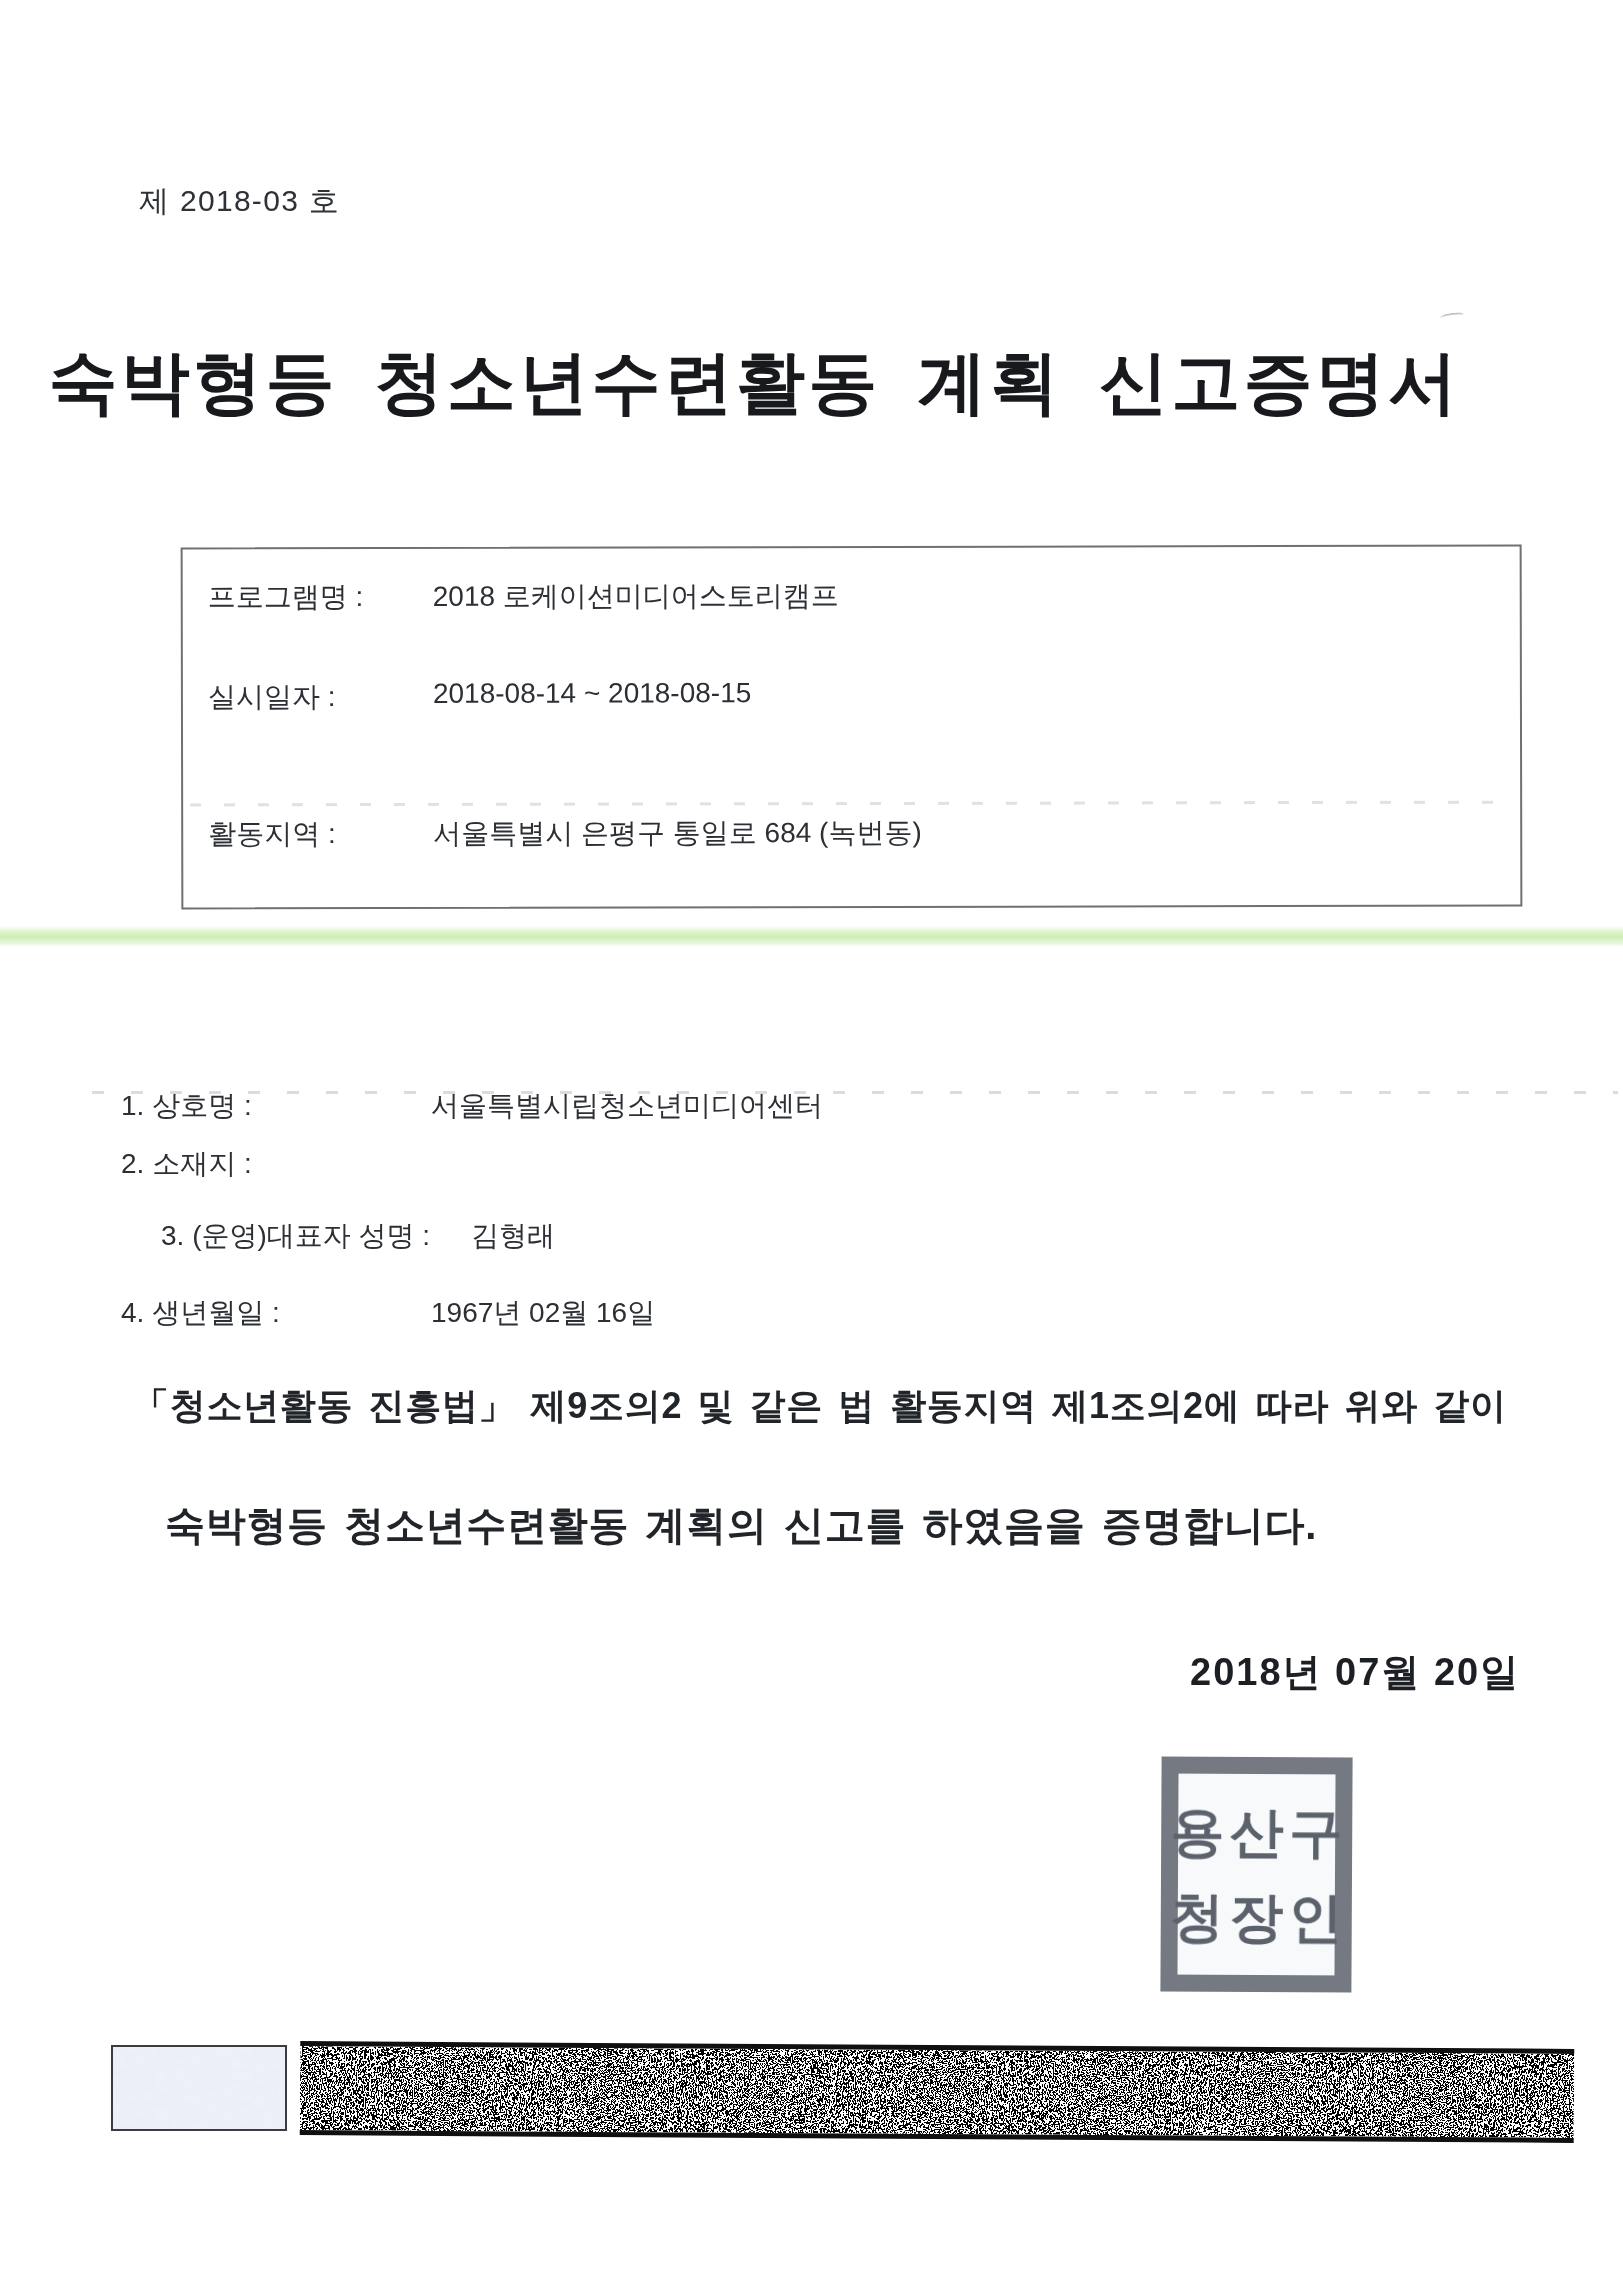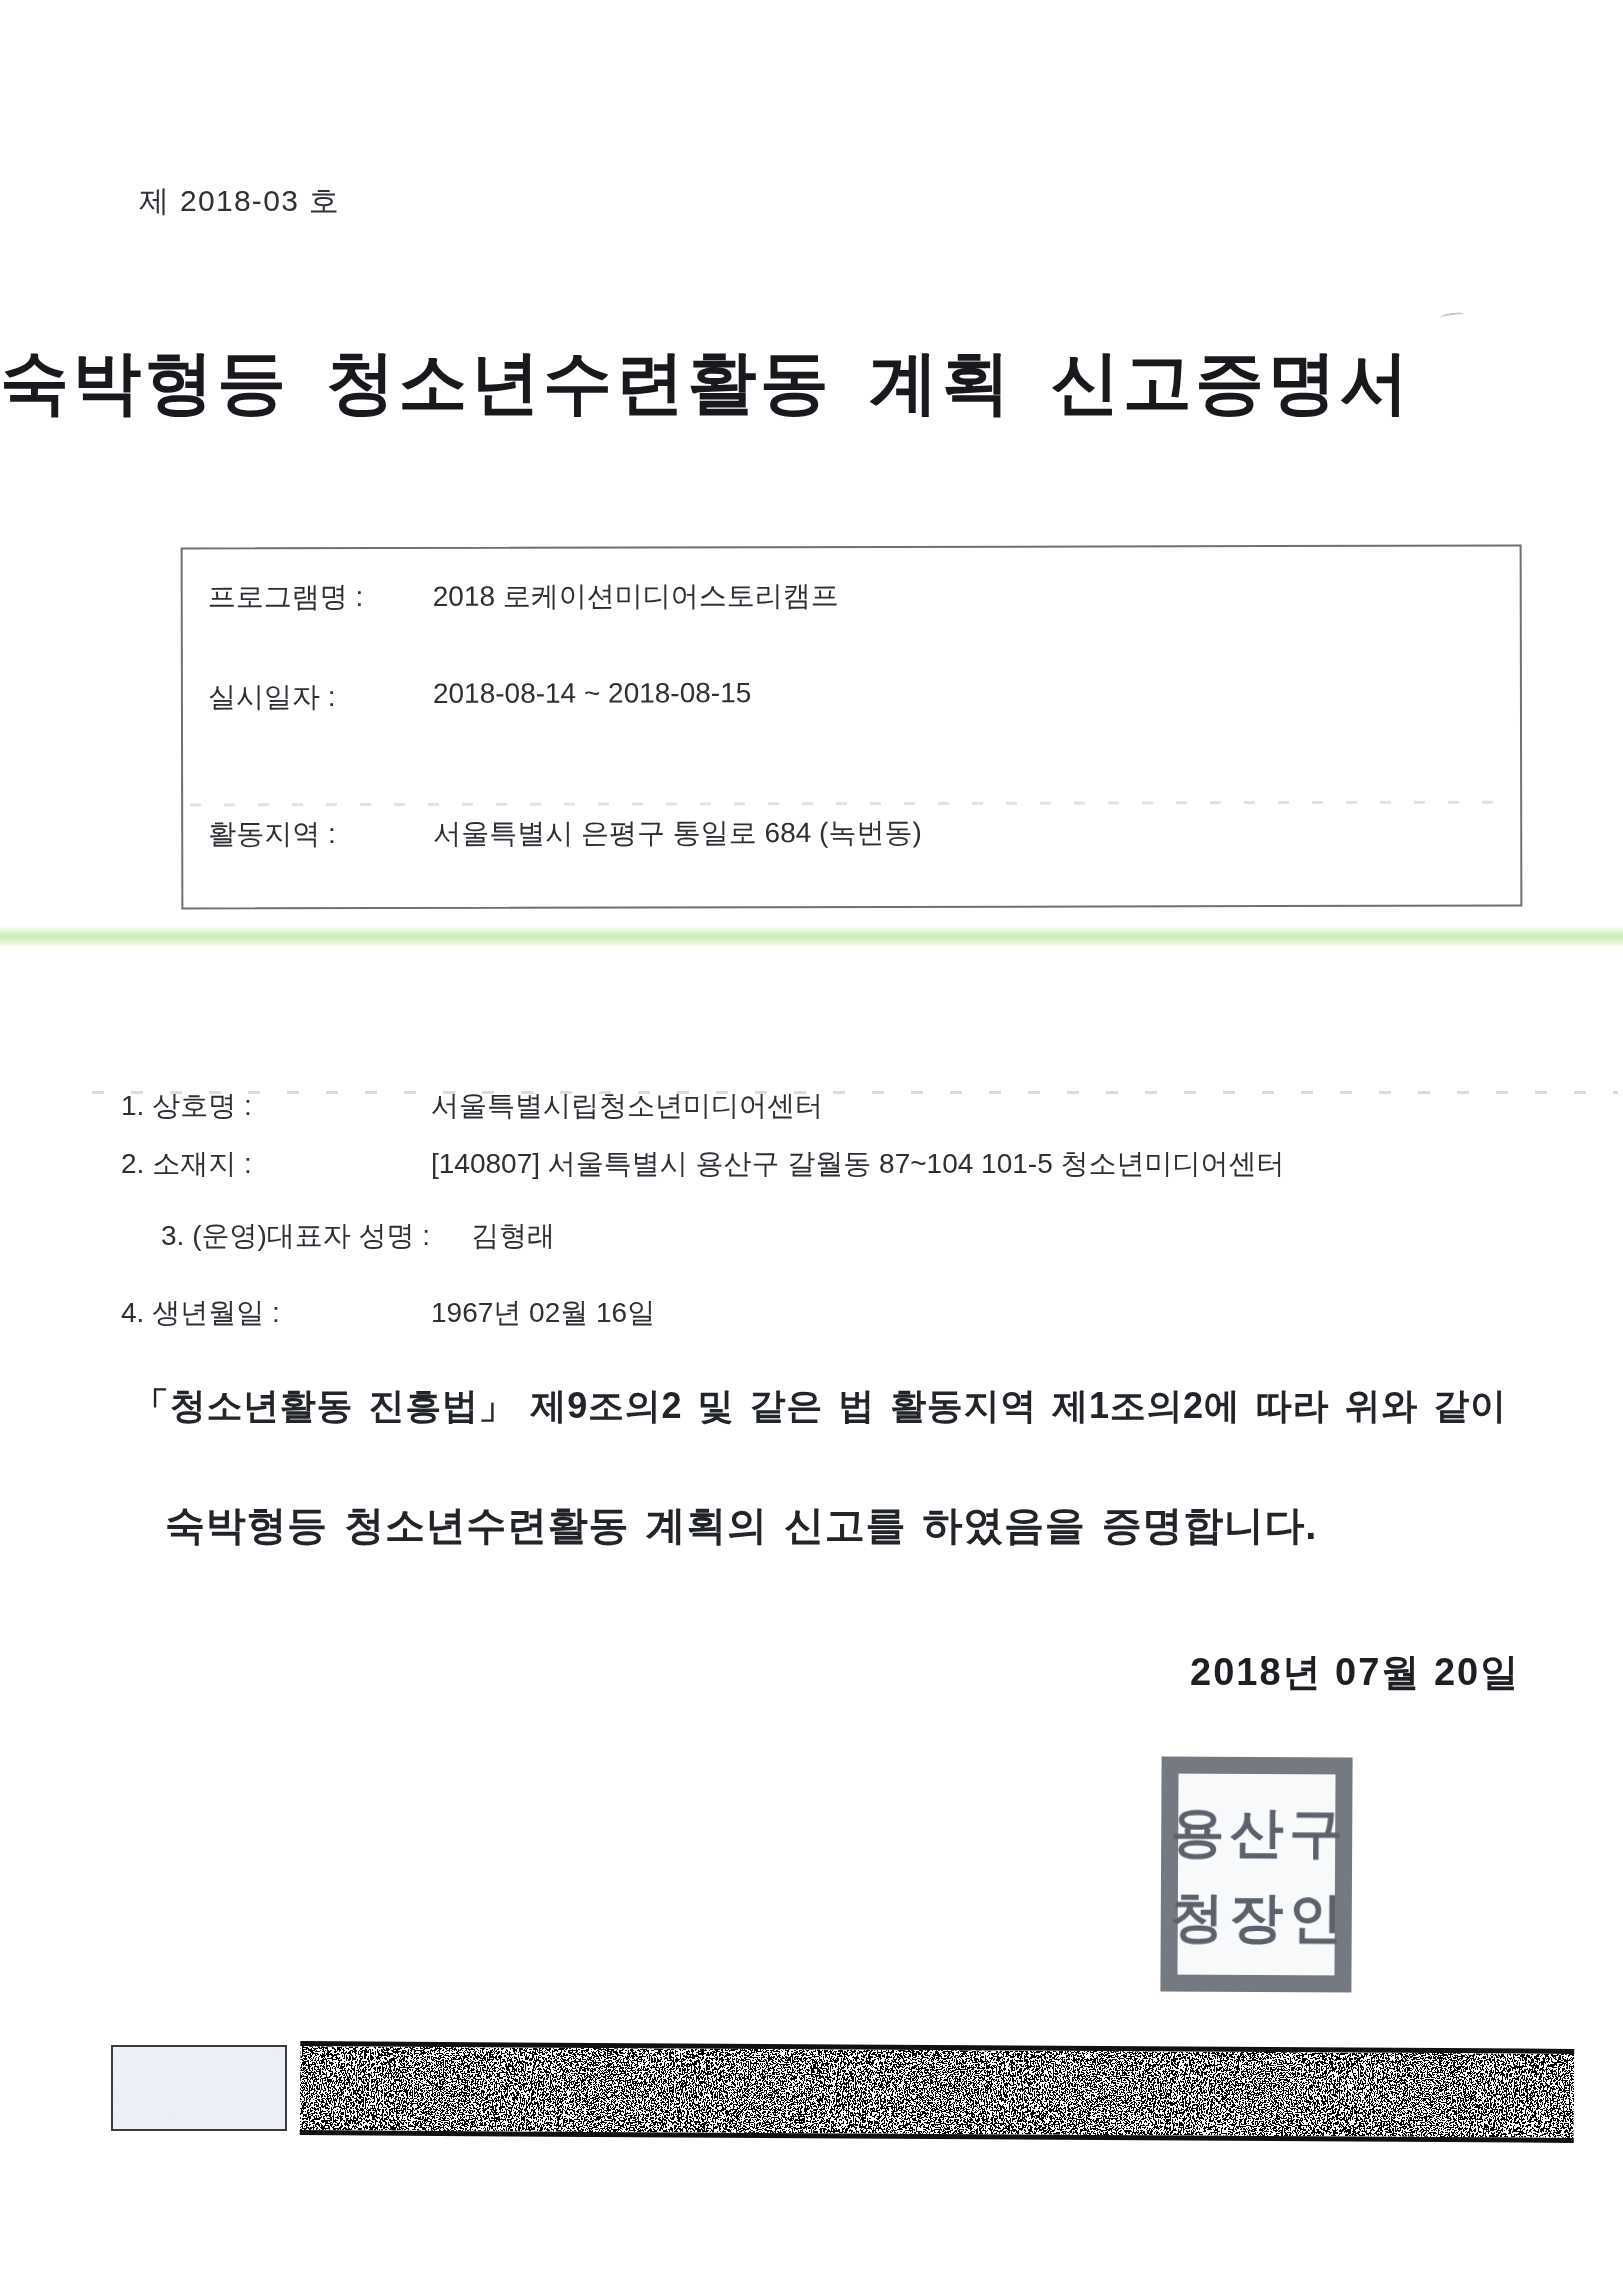--- a/index.html
+++ b/index.html
@@ -16,20 +16,21 @@
   .abs { position: absolute; }
 
   .doc-number {
     left: 139px; top: 181px;
     font-size: 30px; letter-spacing: 1.3px; color: #2e3136;
     white-space: nowrap;
   }
 
   .doc-title {
     left: 0; width: 1509px; top: 337px;
+    text-align: center;
     font-size: 69px; font-weight: bold; letter-spacing: 3.3px; word-spacing: 14.4px;
     color: #17191d; white-space: nowrap;
   }
 
   .speck {
     left: 1440px; top: 313px; width: 23.6px; height: 5.2px;
     border-top: 2px solid rgba(120,125,130,0.45);
     border-radius: 50%;
     transform: rotate(-8deg);
   }
@@ -182,21 +183,20 @@
   <div class="abs green-band"></div>
 
   <div class="abs dash-artifact-2"></div>
 
   <div class="abs detail-row detail-0">
     <span class="lbl">1. 상호명 :</span>
     <span class="val">서울특별시립청소년미디어센터</span>
   </div>
   <div class="abs detail-row detail-1">
     <span class="lbl">2. 소재지 :</span>
-    <span class="val">[140807] 서울특별시 용산구 갈월동 87~104 101-5 청소년미디어센터</span>
   </div>
   <div class="abs detail-row detail-2">
     <span class="lbl">3. (운영)대표자 성명 :</span>
     <span class="val">김형래</span>
   </div>
   <div class="abs detail-row detail-3">
     <span class="lbl">4. 생년월일 :</span>
     <span class="val">1967년 02월 16일</span>
   </div>
 

